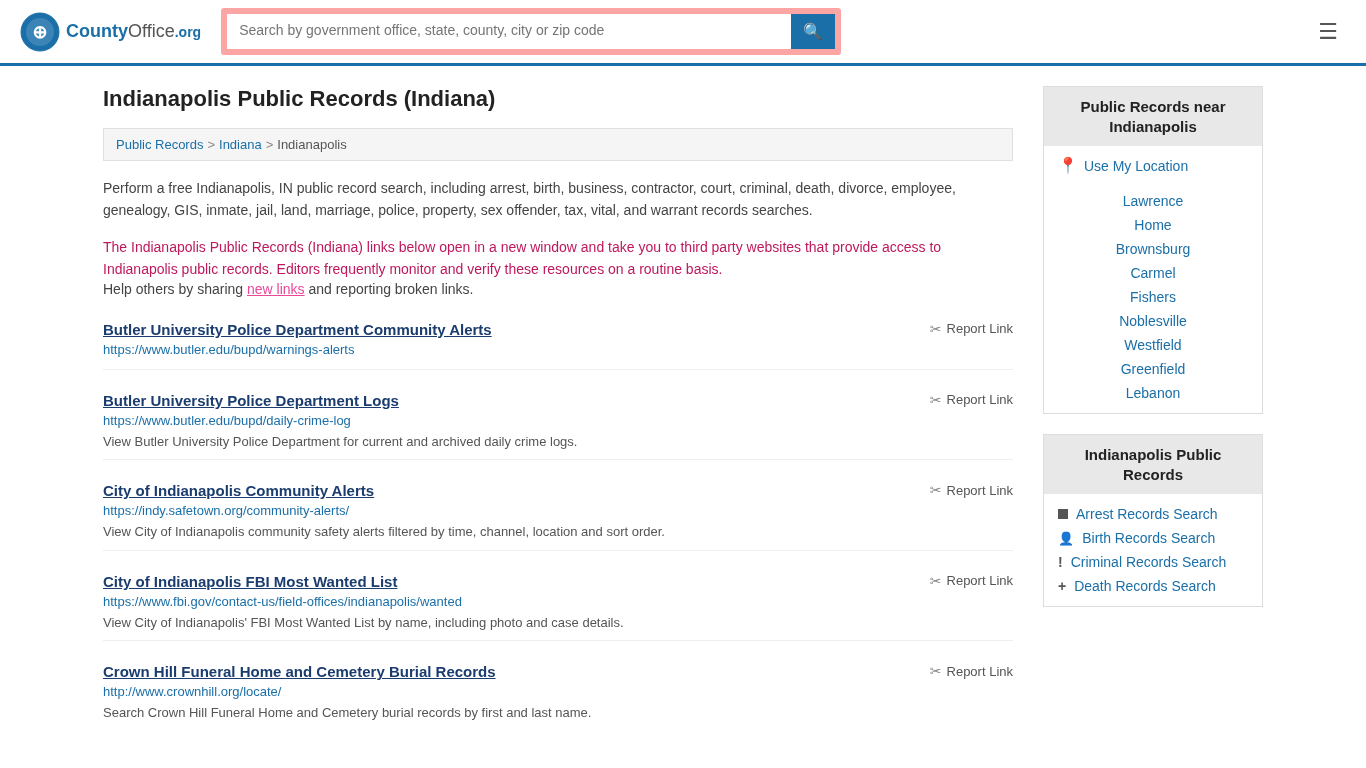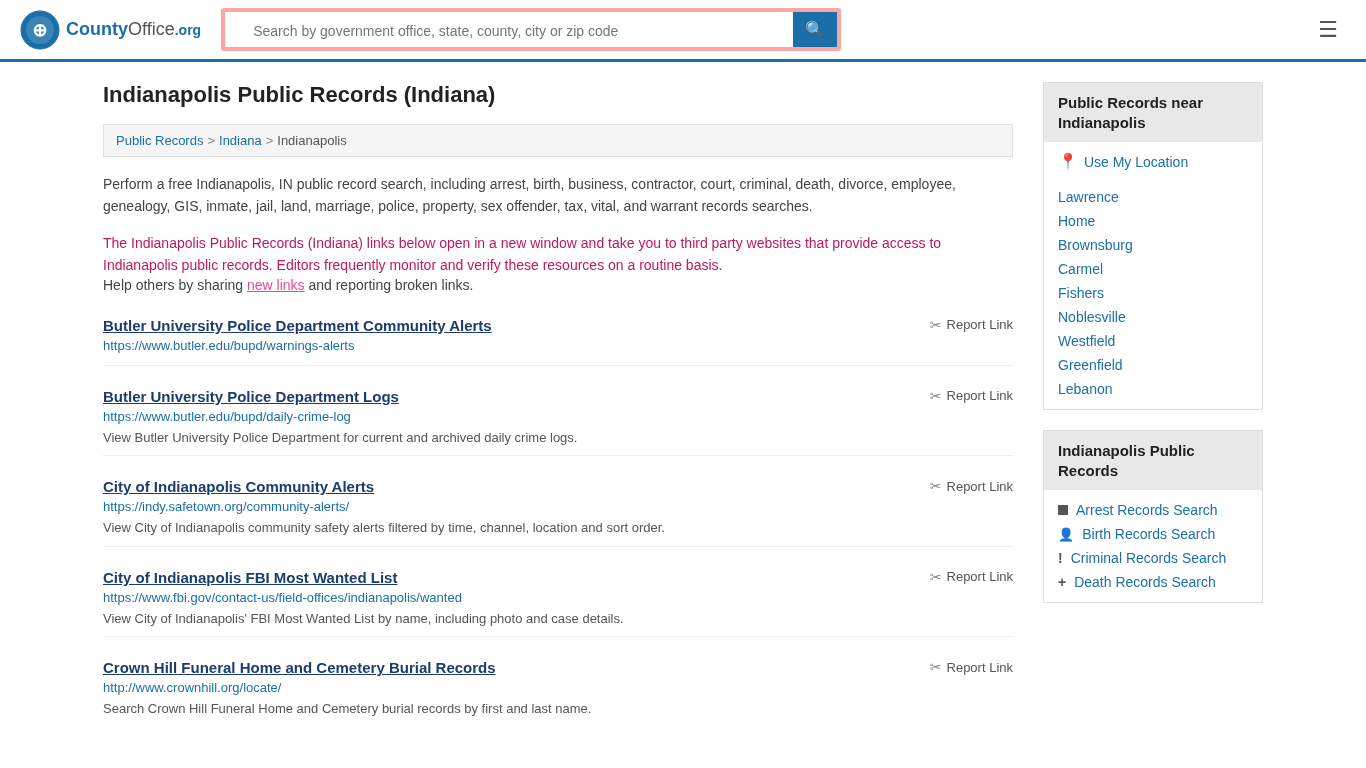--- a/index.html
+++ b/index.html
@@ -21,25 +21,24 @@
       flex-shrink: 0;
     }
     #logo-icon {
       width: 40px;
       height: 40px;
     }
     #search-bar-container {
       flex: 1;
       max-width: 620px;
       display: flex;
-      align-items: flex-end;
-      border: 4px solid #fca5a5;
+      align-items: flex-start;
+      border: 6px solid #fca5a5;
       border-radius: 3px;
       overflow: hidden;
-      padding-left: 16px;
     }
     #search-input {
       flex: 1;
       border: none;
       outline: none;
       padding: 8px 12px;
       font-size: 14px;
       color: #999;
     }
     #search-button {
@@ -184,20 +183,21 @@
       font-size: 15px;
       font-weight: bold;
       color: #222;
       margin-bottom: 0;
       line-height: 1.3;
     }
 
     .sidebar-section {
       border: 1px solid #ddd;
       margin-bottom: 20px;
+      text-align: center;
     }
 
     .sidebar-list {
       list-style: none;
       padding: 8px 0;
     }
     .sidebar-list li {
       padding: 4px 14px;
     }
     .sidebar-list li a {

